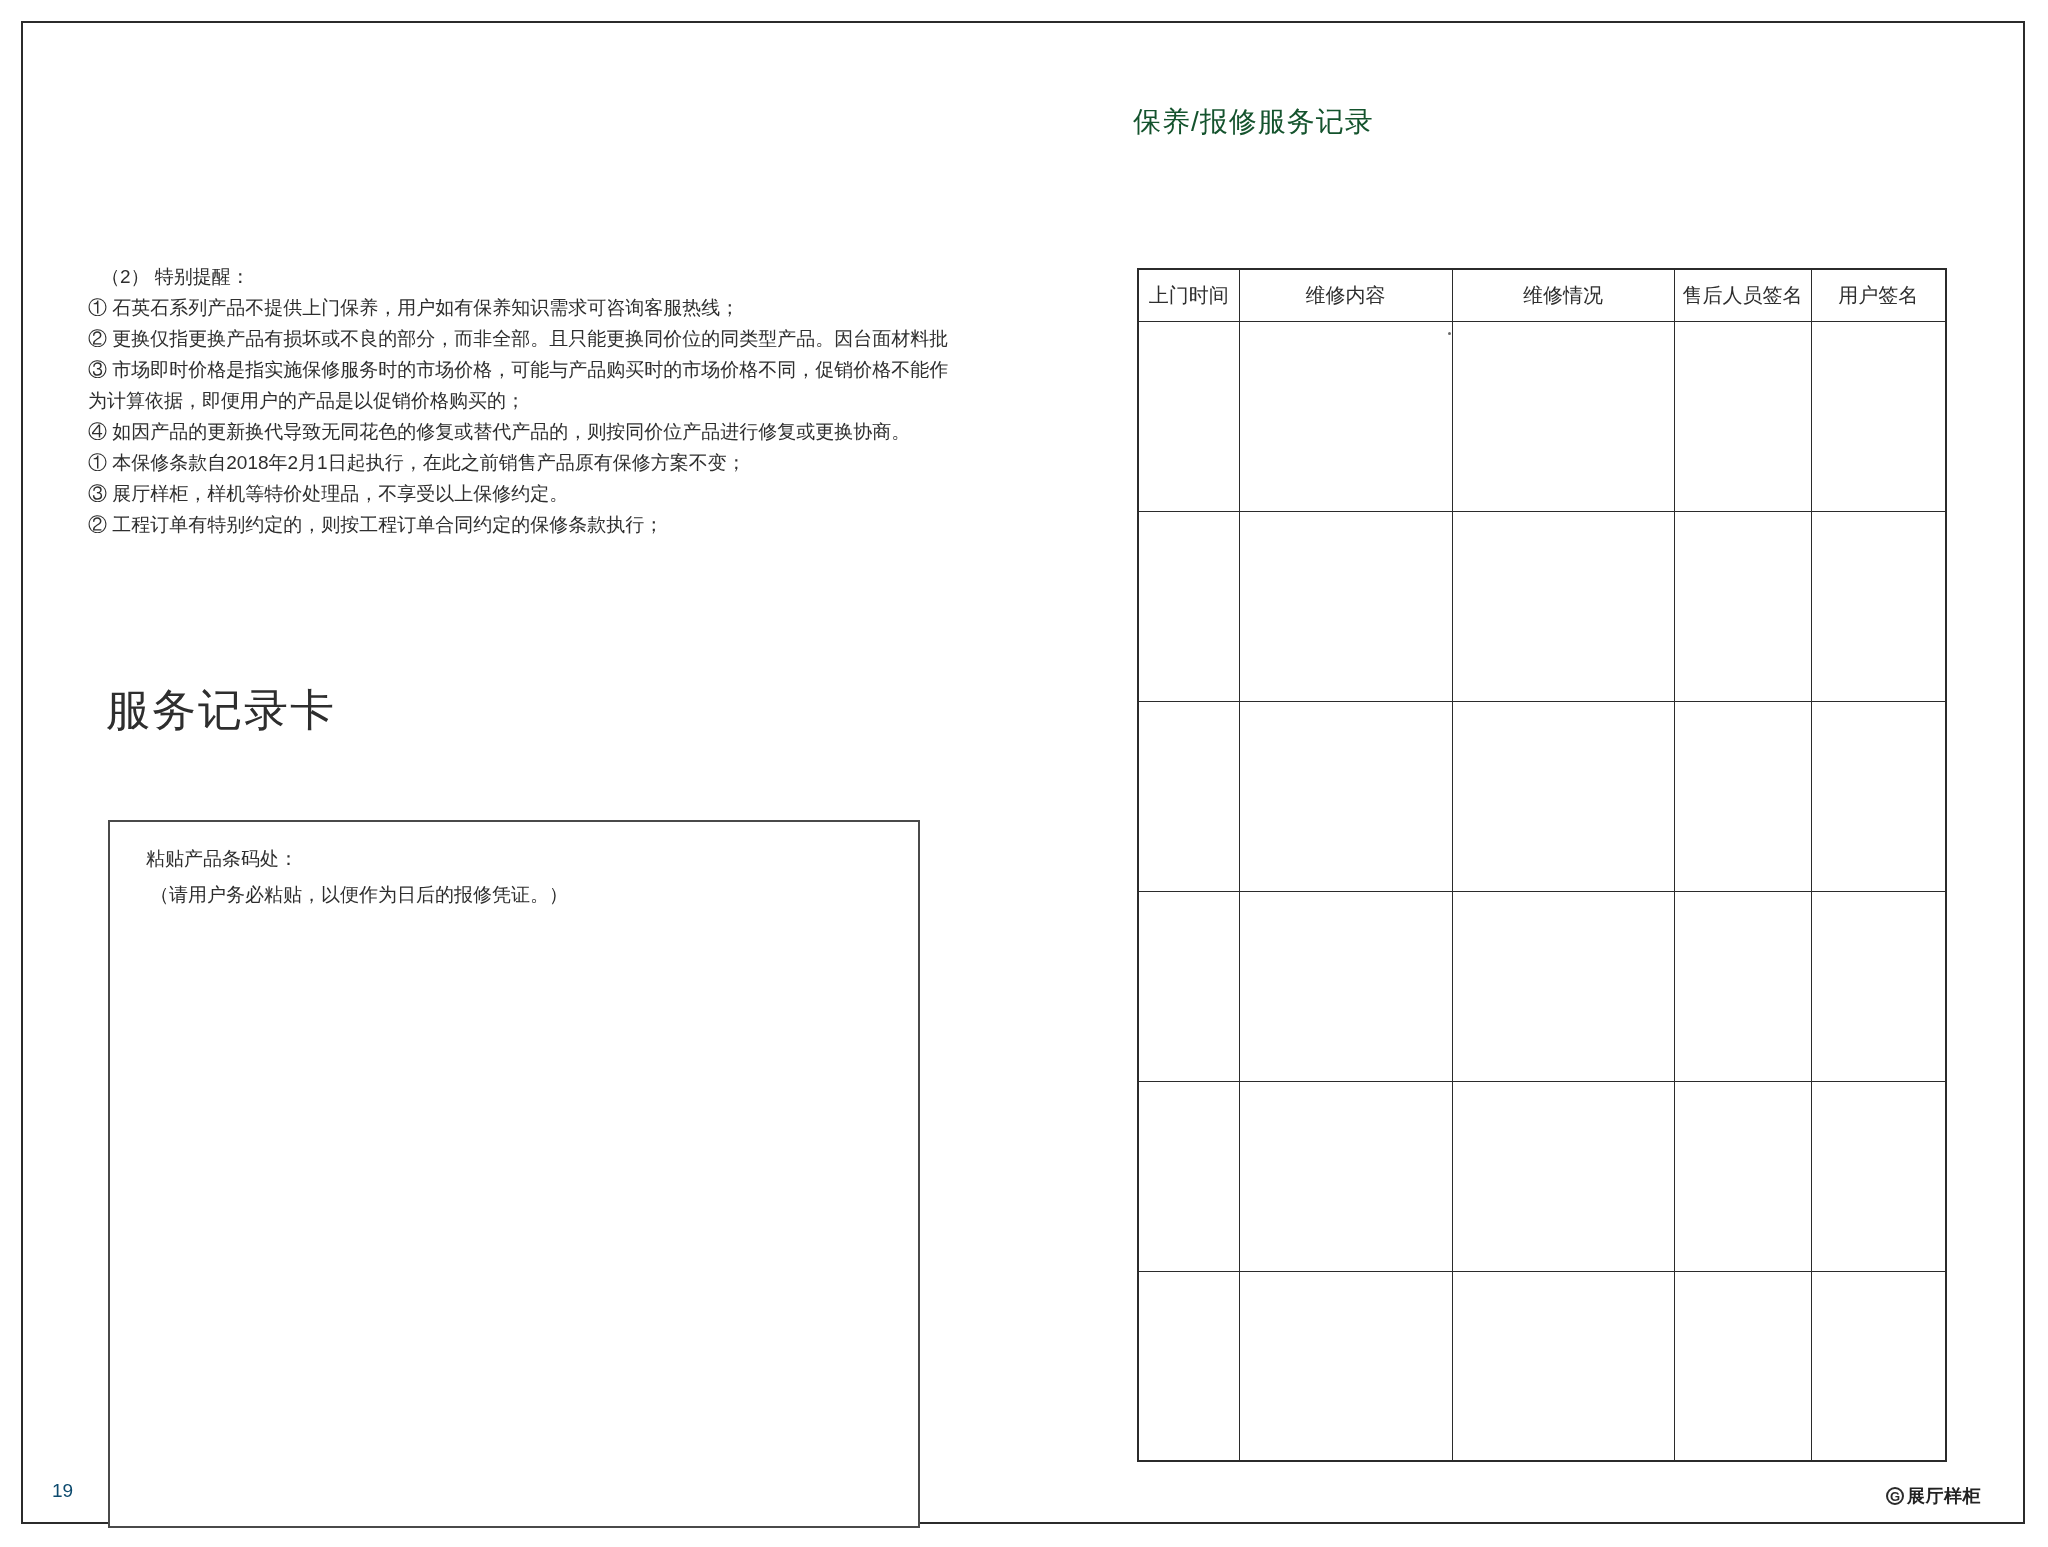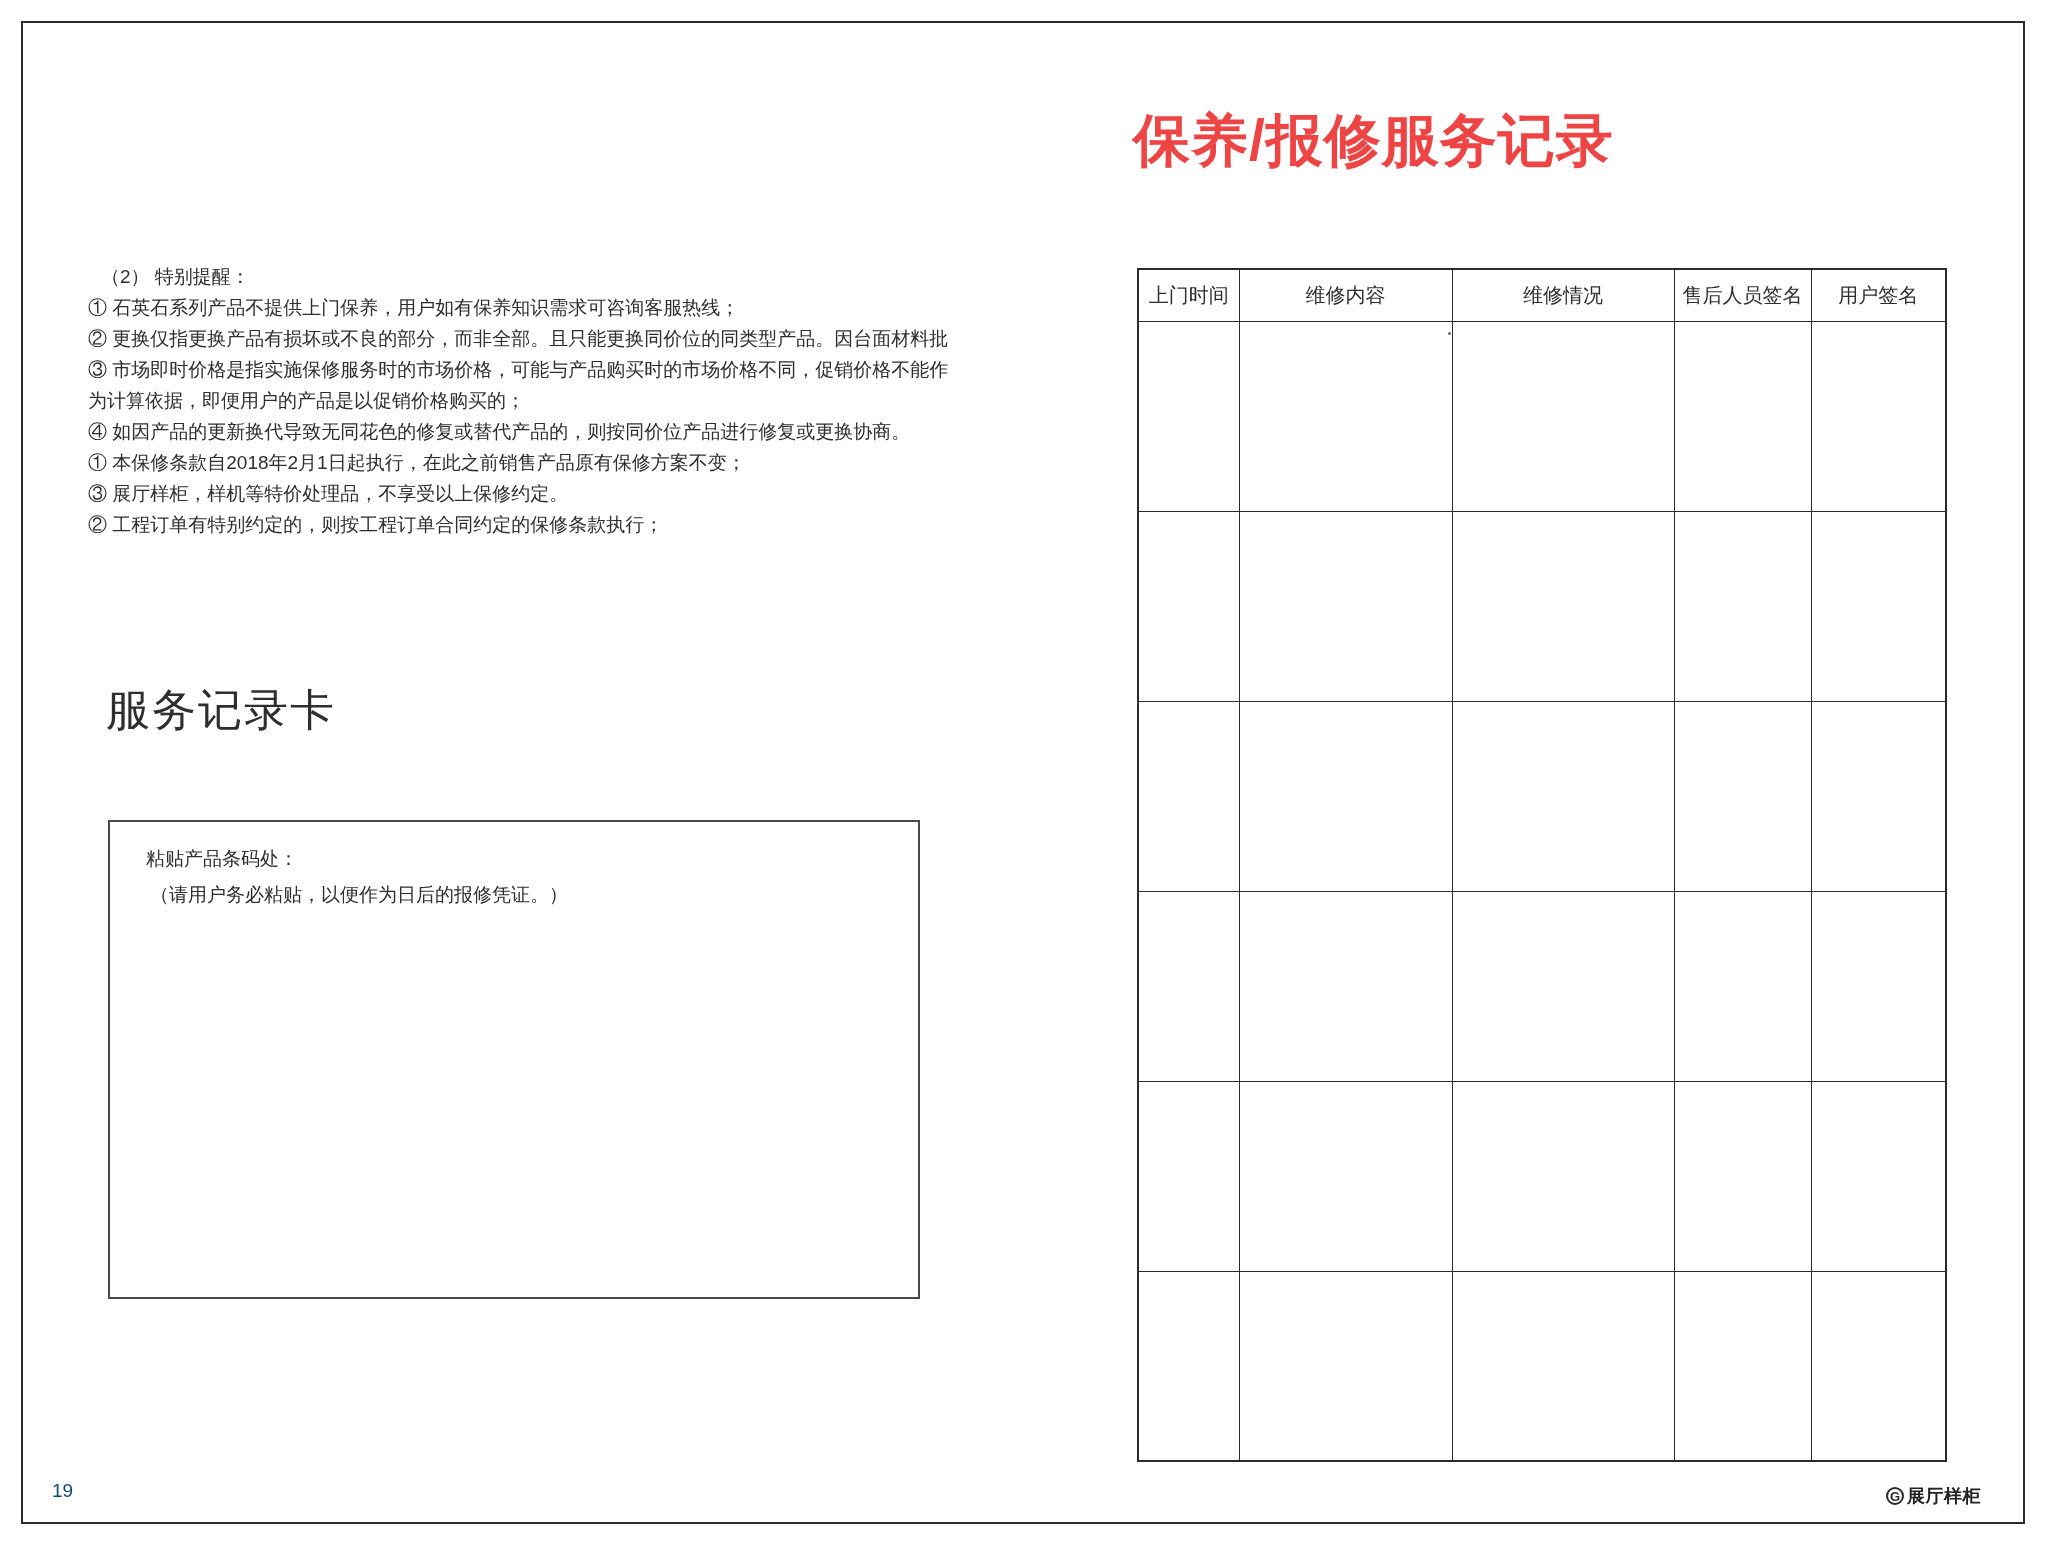--- a/index.html
+++ b/index.html
@@ -17,35 +17,35 @@
     font-size:19px;line-height:31px;color:#2e2e2e;
   }
   .note-line{white-space:nowrap;}
   .note-line.indent{padding-left:13px;}
   .service-card-heading{
     position:absolute;left:106px;top:681px;
     font-size:44px;letter-spacing:2px;color:#2e2e2e;font-weight:400;
     white-space:nowrap;
   }
   .barcode-box{
-    position:absolute;left:108px;top:820px;width:812px;height:479px;
+    position:absolute;left:108px;top:820px;width:812px;height:708px;
     border:2px solid #4a4a4a;box-sizing:border-box;background:#fff;
   }
   .barcode-line1{
     position:absolute;left:36px;top:22px;font-size:19px;line-height:30px;
     color:#2e2e2e;white-space:nowrap;
   }
   .barcode-line2{
     position:absolute;left:28px;top:58px;font-size:19px;line-height:30px;
     color:#2e2e2e;white-space:nowrap;margin-left:12px;
   }
   
   .record-title{
     position:absolute;left:1133px;top:103px;
-    font-size:57px;letter-spacing:1px;color:#ef4444;font-weight:700;
+    font-size:28px;letter-spacing:1px;color:#14532d;font-weight:400;
     white-space:nowrap;
   }
   .record-table{
     position:absolute;left:1137px;top:268px;width:808px;height:1194px;
     border-collapse:collapse;table-layout:fixed;background:#fff;
   }
   .record-table th,.record-table td{
     border:1px solid #2b2b2b;padding:0;box-sizing:border-box;
   }
   .record-table{border:2px solid #2b2b2b;}

